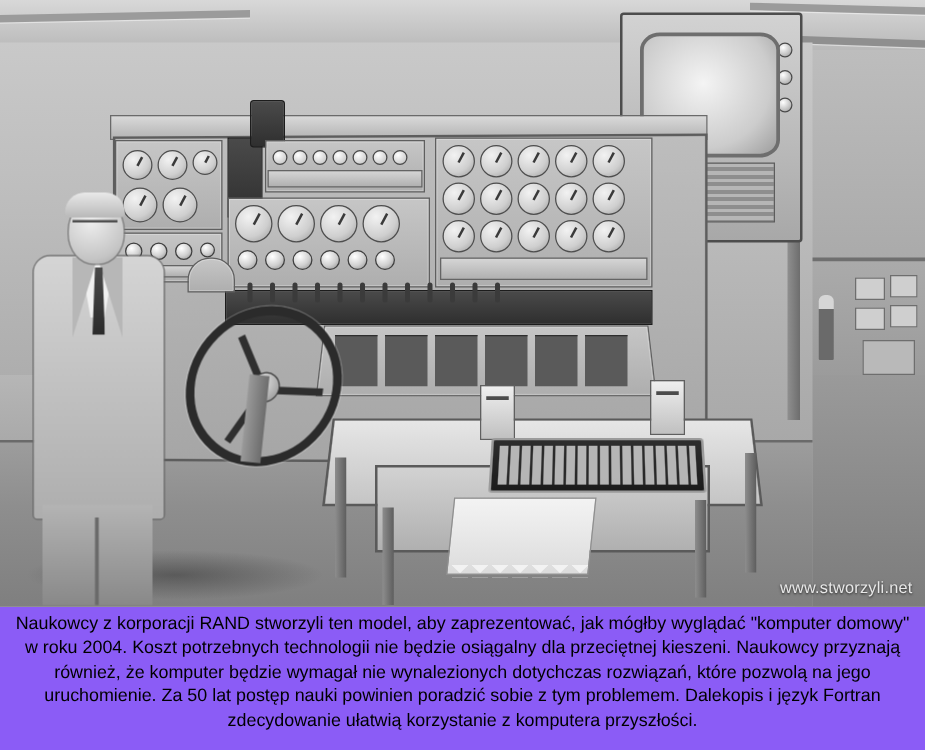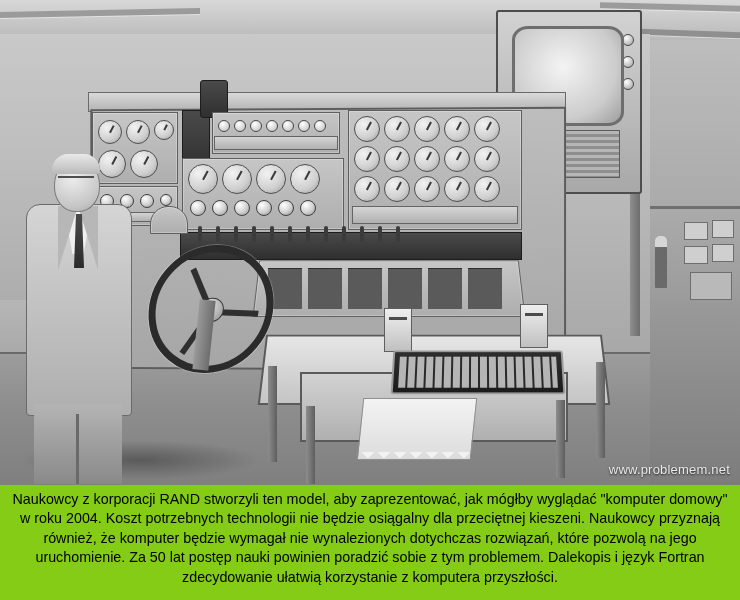--- a/index.html
+++ b/index.html
@@ -386,21 +386,21 @@
     text-shadow: 0 1px 2px rgba(0,0,0,.75);
     font-family: "Liberation Sans", sans-serif;
   }
 
   
   .caption {
     position: absolute;
     left: 0; top: 485px;
     width: 740px;
     height: 115px;
-    background: #84cc16;
+    background: #8b5cf6;
     color: #000000;
     font-size: 14.3px;
     line-height: 19.4px;
     text-align: center;
     padding: 5px 6px 0 6px;
     box-sizing: border-box;
     font-family: "Liberation Sans", sans-serif;
   }
   .caption p { margin: 0; }
 </style>
@@ -558,20 +558,20 @@
     <div class="man-legs"></div>
     <div class="man-leg-split"></div>
     <div class="man-shirt"></div>
     <div class="man-lapel-l"></div>
     <div class="man-lapel-r"></div>
     <div class="man-tie"></div>
     <div class="man-head"></div>
     <div class="man-hair"></div>
     <div class="man-glasses"></div>
 
-    <div class="watermark">www.problemem.net</div>
+    <div class="watermark">www.stworzyli.net</div>
   </div>
 
   <div class="caption">
     <p>Naukowcy z korporacji RAND stworzyli ten model, aby zaprezentować, jak mógłby wyglądać "komputer domowy" w roku 2004. Koszt potrzebnych technologii nie będzie osiągalny dla przeciętnej kieszeni. Naukowcy przyznają również, że komputer będzie wymagał nie wynalezionych dotychczas rozwiązań, które pozwolą na jego uruchomienie. Za 50 lat postęp nauki powinien poradzić sobie z tym problemem. Dalekopis i język Fortran zdecydowanie ułatwią korzystanie z komputera przyszłości.</p>
   </div>
 
 </div>
 
 </body></html>

